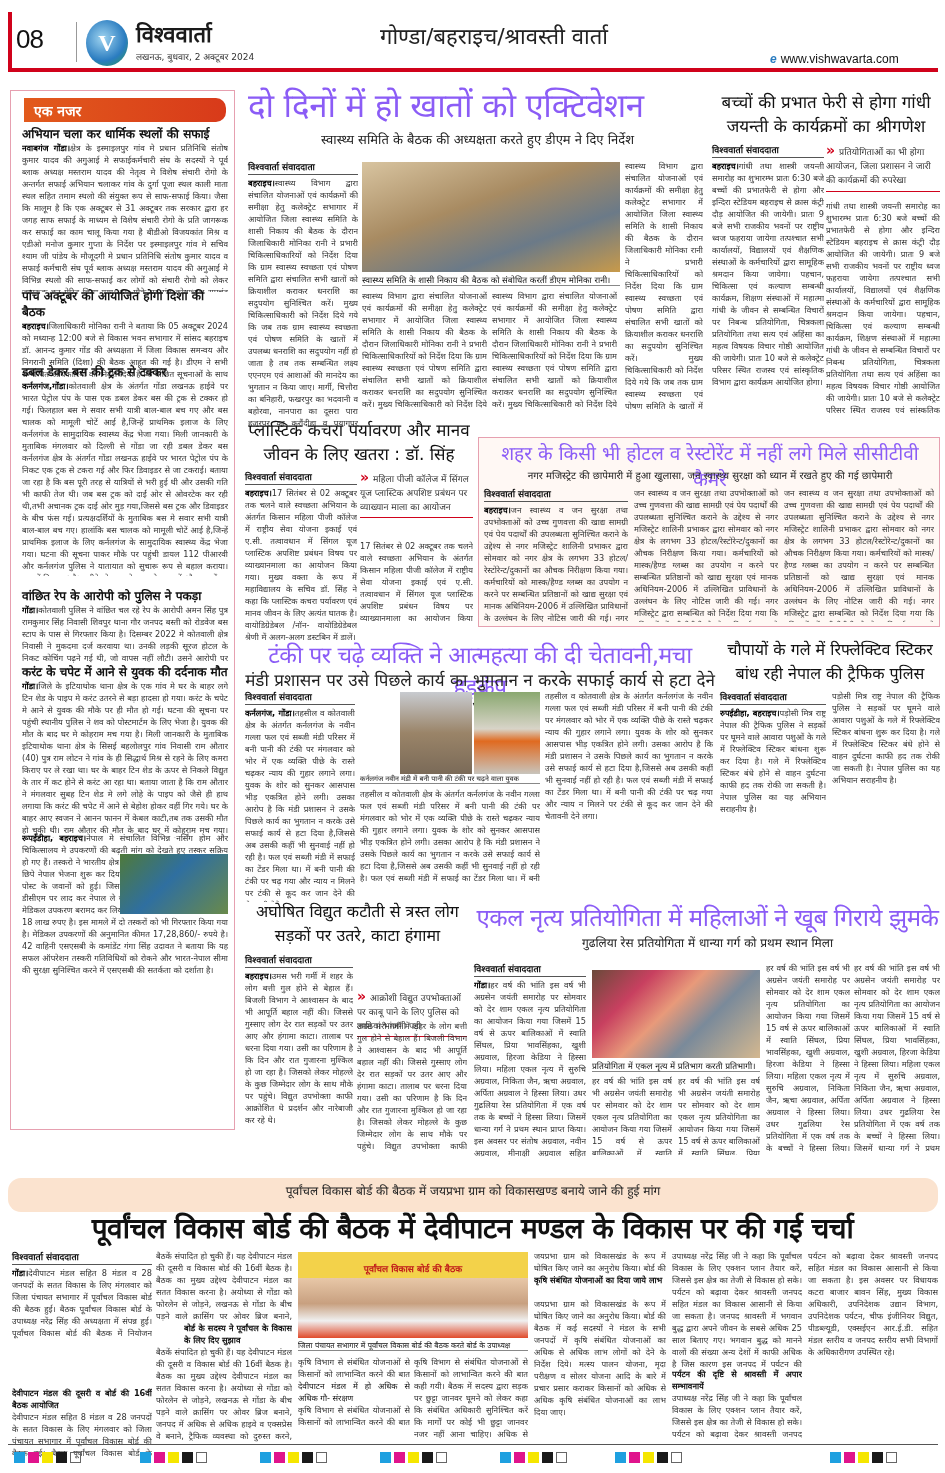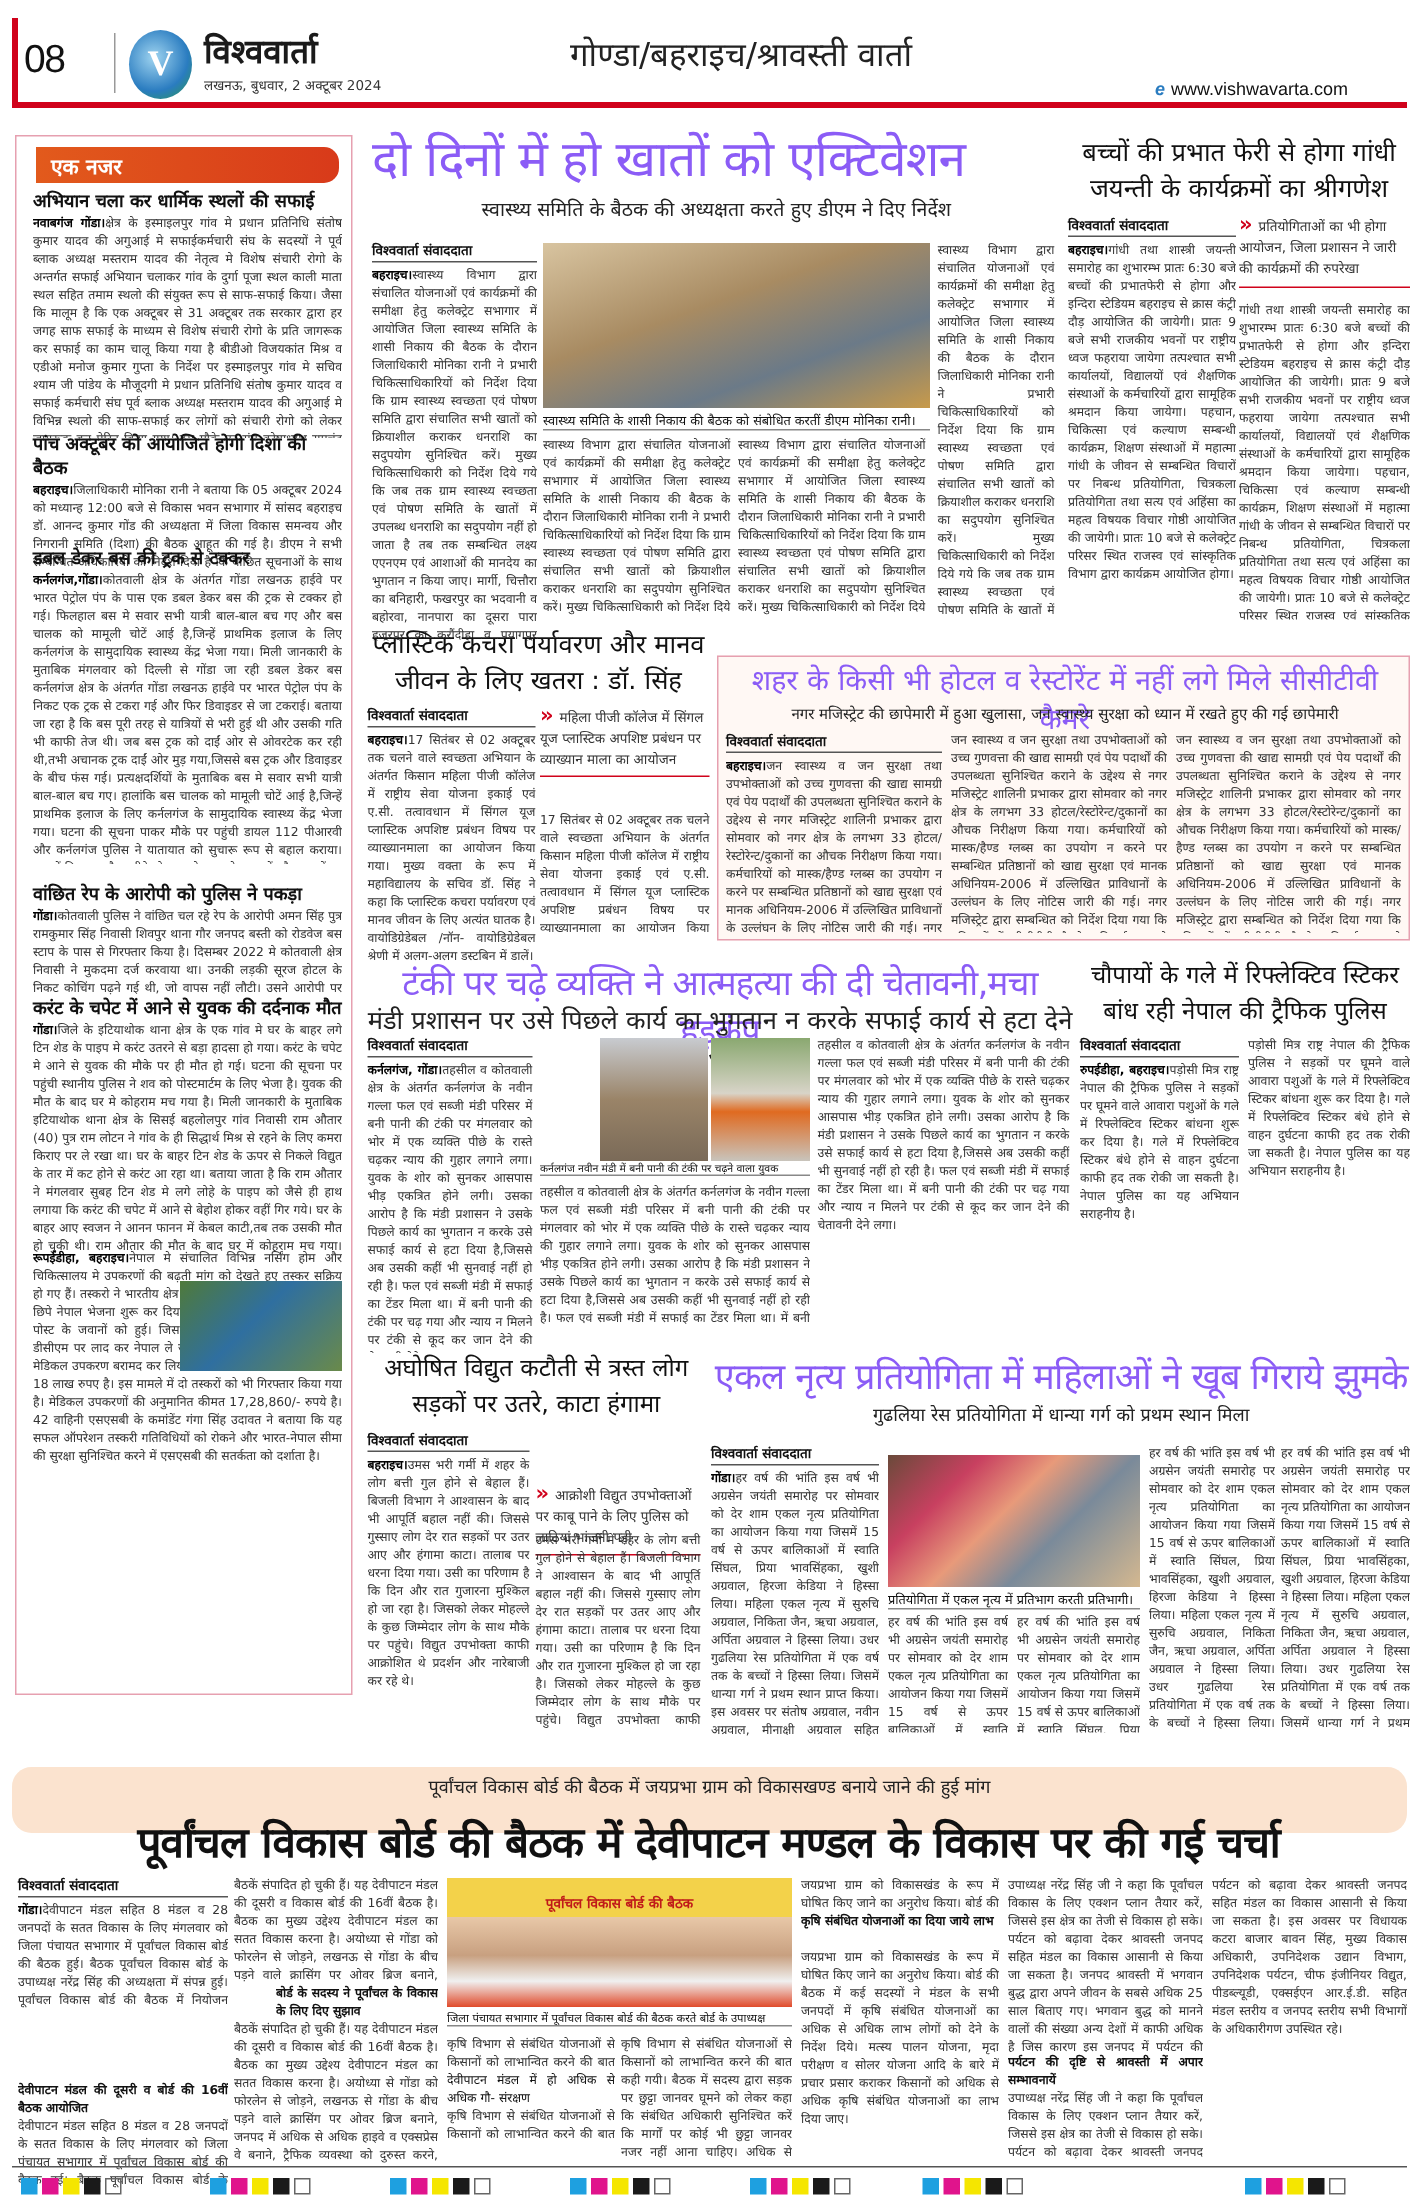--- a/index.html
+++ b/index.html
@@ -25,21 +25,21 @@
   .caption { font-size: 8.5px; color: #111; border-bottom: 1px solid #888; }
   .callout { font-size: 9px; color: #333; line-height: 14px; }
   .callout .chev { color: #d0021b; font-weight: bold; font-size: 14px; margin-right: 4px; }
 
   
   .leftbox { left: 10px; top: 90px; width: 225px; height: 1040px; border: 1px solid #e6a0b0; }
   .eknazar { left: 24px; top: 98px; width: 202px; height: 24px; background: linear-gradient(90deg, #e25a1c, #d83a1a); border-radius: 0 10px 10px 0; color: #fff; font-size: 14px; font-weight: bold; padding: 3px 10px; }
   .lh { font-size: 12px; font-weight: bold; color: #111; line-height: 16px; }
 
   .pinkbox { border: 1px solid #e6a0b0; background: #fff8f4; }
-  .banner { left: 8px; top: 1178px; width: 930px; height: 44px; background: #fbe3cf; border-radius: 13px; text-align: center; font-size: 12px; line-height: 26px; color: #222; }
+  .banner { left: 8px; top: 1178px; width: 930px; height: 34px; background: #fbe3cf; border-radius: 13px; text-align: center; font-size: 12px; line-height: 26px; color: #222; }
   .bigbottom { left: 0; top: 1208px; width: 945px; text-align: center; font-size: 28px; font-weight: bold; color: #111; letter-spacing: -0.5px; }
   .cmyk { top: 1452px; display: flex; gap: 3px; }
   .cmyk span { width: 11px; height: 11px; display: inline-block; }
   .hr { height: 1px; background: #555; }
 </style>
 </head>
 <body>
 
 <div class="abs mast"></div>
 <div class="abs page-no">08</div>

